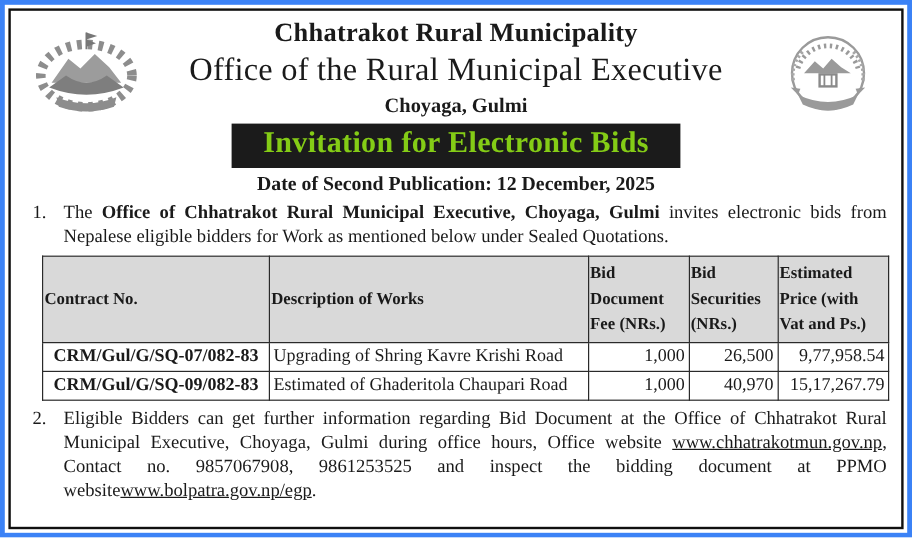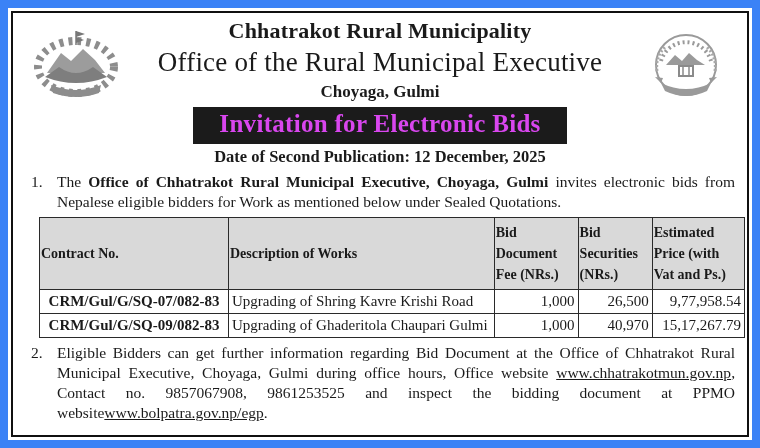--- a/index.html
+++ b/index.html
@@ -1,21 +1,21 @@
 <!DOCTYPE html>
 <html><head>
 <meta charset="utf-8">
 <style>
   * { box-sizing: border-box; margin: 0; padding: 0; }
   html, body { width: 760px; height: 448px; background: #fff; }
   body { font-family: "Liberation Serif", serif; color: #1a1a1a; position: relative; }
 
   .sheet {
     position: absolute; inset: 0;
-    border: 8px solid #3b82f6;
+    border: 4px solid #3b82f6;
     padding: 3px;
   }
   .inner {
     border: 2px solid #101010;
     height: 100%;
     padding: 2px 8px 0 8px;
     position: relative;
     overflow: hidden;
   }
 
@@ -23,21 +23,21 @@
   .masthead { position: relative; text-align: center; }
   .logo-left  { position: absolute; left: 12px;  top: 12px; width: 86px; height: 76px; }
   .logo-right { position: absolute; right: 16px; top: 16px; width: 74px; height: 74px; }
   .t1 { font-size: 22px; font-weight: bold; padding-top: 3px; letter-spacing: .2px; }
   .t2 { font-size: 27px; font-weight: normal; margin-top: 3px; letter-spacing: .2px; }
   .t3 { font-size: 17px; font-weight: bold; margin-top: 4px; }
 
   .banner-wrap { text-align: center; margin-top: 5px; }
   .banner {
     display: inline-block;
-    background: #1b1b1b; color: #d946ef;
+    background: #1b1b1b; color: #84cc16;
     font-size: 25px; font-weight: bold;
     padding: 3px 26px 6px 26px;
     letter-spacing: .3px;
   }
 
   .date-line { text-align: center; font-size: 16.5px; font-weight: bold; margin-top: 3px; }
 
   .para { display: flex; margin-top: 5px; padding: 0 4px 0 10px; font-size: 15.5px; line-height: 20px; }
   .para .num { width: 26px; flex: none; }
   .para .ptext { flex: 1; text-align: justify; }
@@ -135,21 +135,21 @@
       <tbody>
         <tr>
           <td class="c-contract">CRM/Gul/G/SQ-07/082-83</td>
           <td class="c-desc">Upgrading of Shring Kavre Krishi Road</td>
           <td class="c-num">1,000</td>
           <td class="c-num">26,500</td>
           <td class="c-num">9,77,958.54</td>
         </tr>
         <tr>
           <td class="c-contract">CRM/Gul/G/SQ-09/082-83</td>
-          <td class="c-desc">Upgrading of Ghaderitola Chaupari Gulmi</td>
+          <td class="c-desc">Estimated of Ghaderitola Chaupari Road</td>
           <td class="c-num">1,000</td>
           <td class="c-num">40,970</td>
           <td class="c-num">15,17,267.79</td>
         </tr>
       </tbody>
     </table>
 
     <div class="para">
       <span class="num">2.</span>
       <div class="ptext"><span>Eligible Bidders can get further information regarding Bid Document at the Office of Chhatrakot Rural Municipal Executive, Choyaga, Gulmi during office hours, Office website </span><span class="doc-link">www.chhatrakotmun.gov.np</span><span>, Contact no. 9857067908, 9861253525 and inspect the bidding document at PPMO website</span><span class="doc-link">www.bolpatra.gov.np/egp</span><span>.</span></div>

